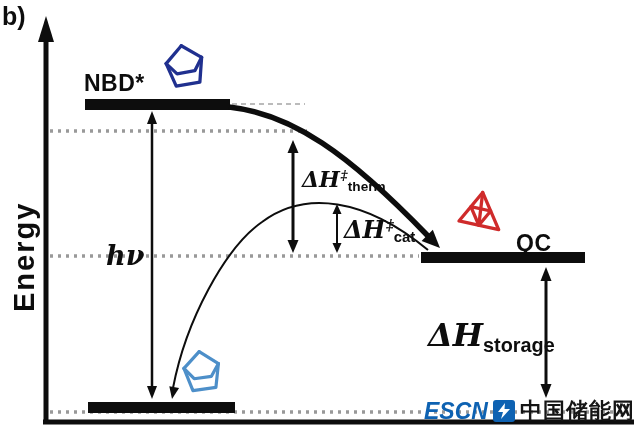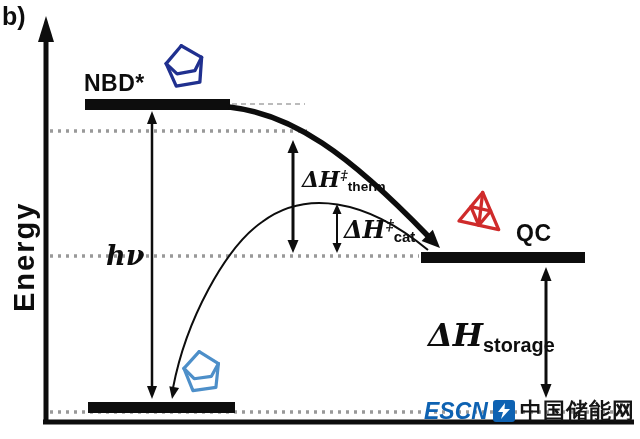--- a/index.html
+++ b/index.html
@@ -6,21 +6,21 @@
   .fig{position:relative;width:640px;height:439px;background:#fff;overflow:hidden;
        font-family:"Liberation Sans",sans-serif;color:#0d0d0d;}
   .fig svg.main{position:absolute;left:0;top:0;}
 
   .lbl{position:absolute;white-space:nowrap;}
   .panel-label{left:2px;top:2px;font-size:25px;font-weight:bold;}
   .energy{left:8px;top:312px;font-size:29px;font-weight:bold;letter-spacing:2px;
           transform-origin:0 0;transform:rotate(-90deg);}
   .state{font-size:23px;font-weight:800;letter-spacing:.5px;}
   .state-nbdstar{left:84px;top:70px;}
-  .state-qc{left:516px;top:220px;}
+  .state-qc{left:516px;top:230px;}
   .state-nbd{left:86px;top:374px;}
   .hv{left:106px;top:210px;font-family:"DejaVu Serif",serif;font-style:italic;
       font-weight:bold;font-size:27px;margin-top:30px;}
   .dh{font-family:"DejaVu Serif",serif;font-style:italic;font-weight:bold;}
   .dh .sup{font-size:.6em;vertical-align:.55em;margin-left:1px;}
   .dh .sub{font-family:Liberation Sans, sans-serif;font-style:normal;
            font-size:.62em;vertical-align:-.28em;}
   .dh-therm{left:302px;top:166px;font-size:22px;}
   .dh-cat{left:344px;top:215px;font-size:24px;}
   .dh-storage{left:428px;top:316px;font-size:32px;}

